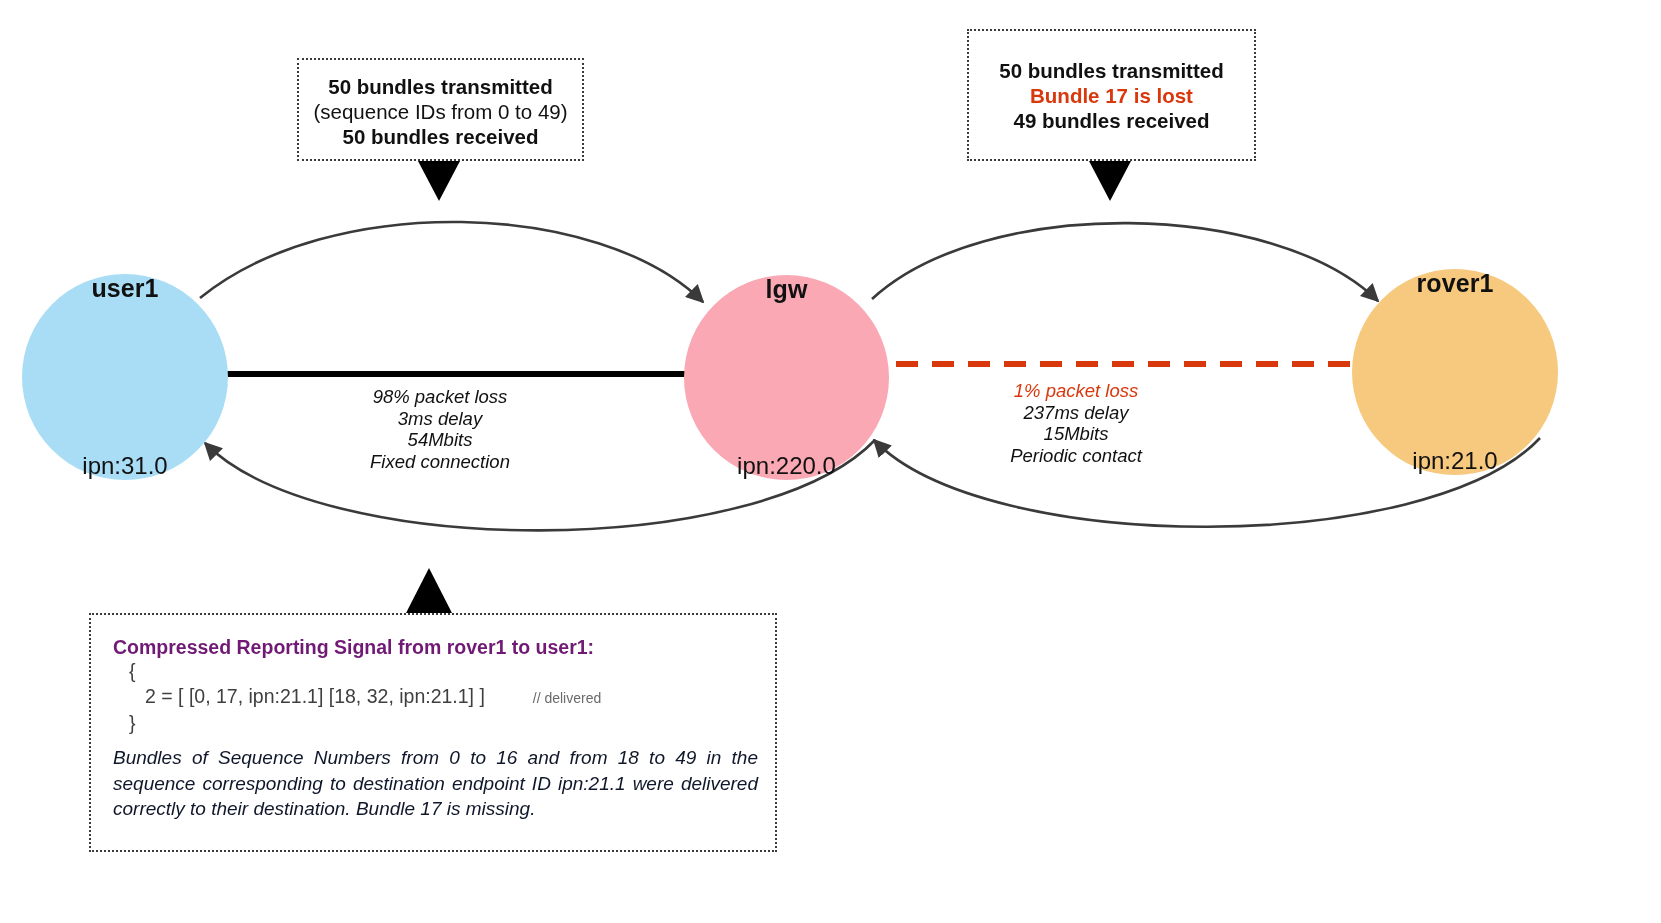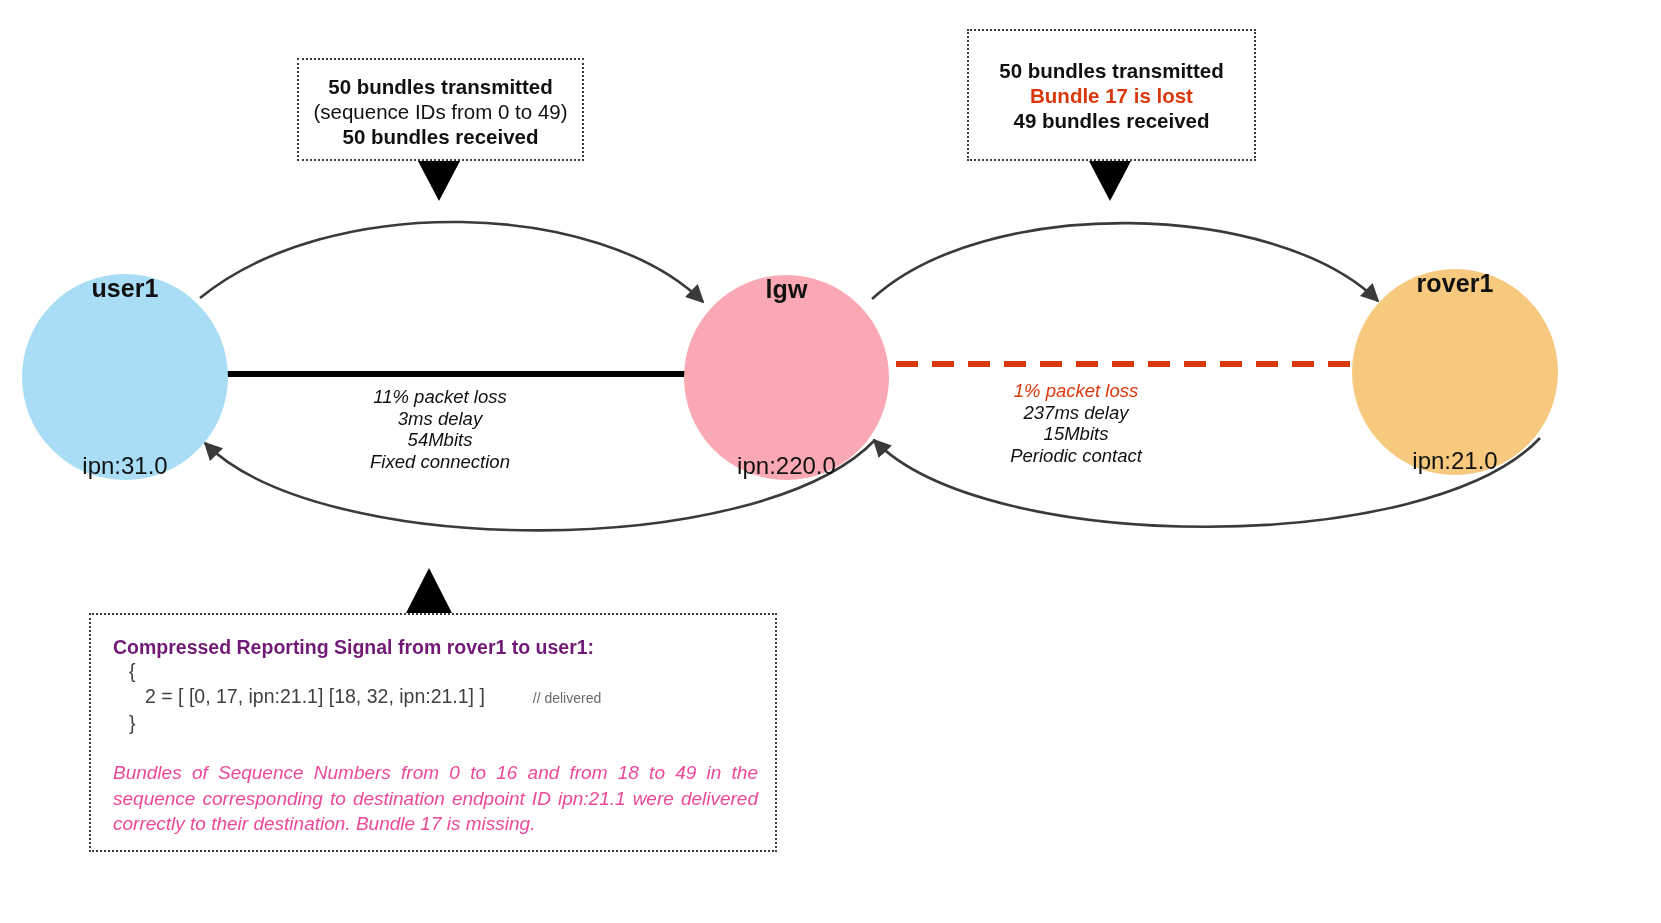--- a/index.html
+++ b/index.html
@@ -153,25 +153,25 @@
     white-space: pre;
   }
   .code-line.indent1 { padding-left: 16px; }
   .code-line.indent2 { padding-left: 32px; }
   .code-comment {
     font-size: 14px;
     color: #6a6a6a;
     margin-left: 44px;
   }
   #report-paragraph {
-    margin-top: 24px;
+    margin-top: 9px;
     font-size: 19px;
     font-style: italic;
     line-height: 25.5px;
-    color: #ec4899;
+    color: #0f172a;
     text-align: justify;
     width: 645px;
   }
 </style>
 </head>
 <body>
 
 <div id="diagram-root">
 
   <svg class="edge-layer" viewBox="0 0 1661 923">
@@ -217,21 +217,21 @@
   <div class="tri down" id="tri-left-top"></div>
 
   <div class="anno-box" id="anno-top-right">
     <div class="anno-line bold">50 bundles transmitted</div>
     <div class="anno-line alert">Bundle 17 is lost</div>
     <div class="anno-line bold">49 bundles received</div>
   </div>
   <div class="tri down" id="tri-right-top"></div>
 
   <div class="link-label" id="link-label-left">
-    <div class="loss-ok">11% packet loss</div>
+    <div class="loss-ok">98% packet loss</div>
     <div>3ms delay</div>
     <div>54Mbits</div>
     <div>Fixed connection</div>
   </div>
 
   <div class="link-label" id="link-label-right">
     <div class="loss-bad">1% packet loss</div>
     <div>237ms delay</div>
     <div>15Mbits</div>
     <div>Periodic contact</div>

